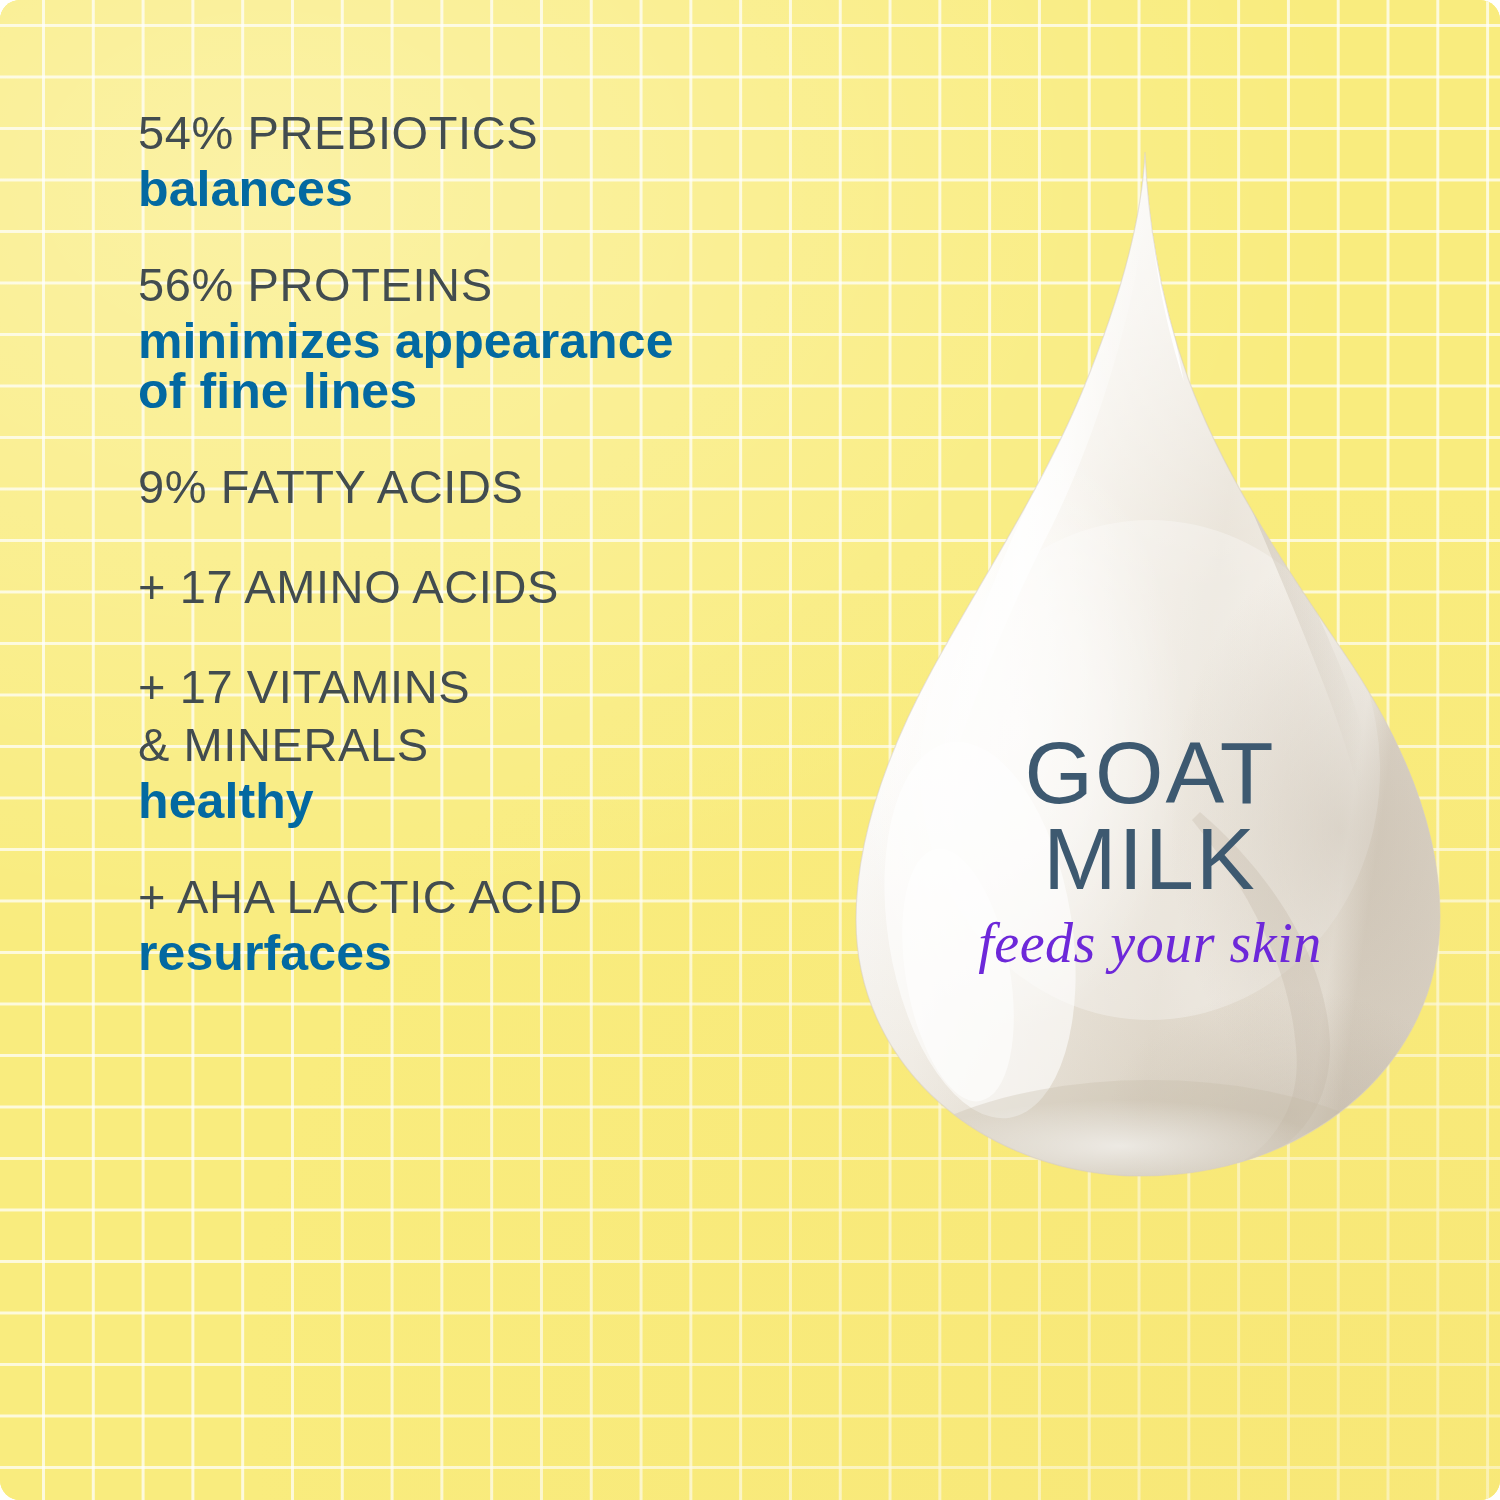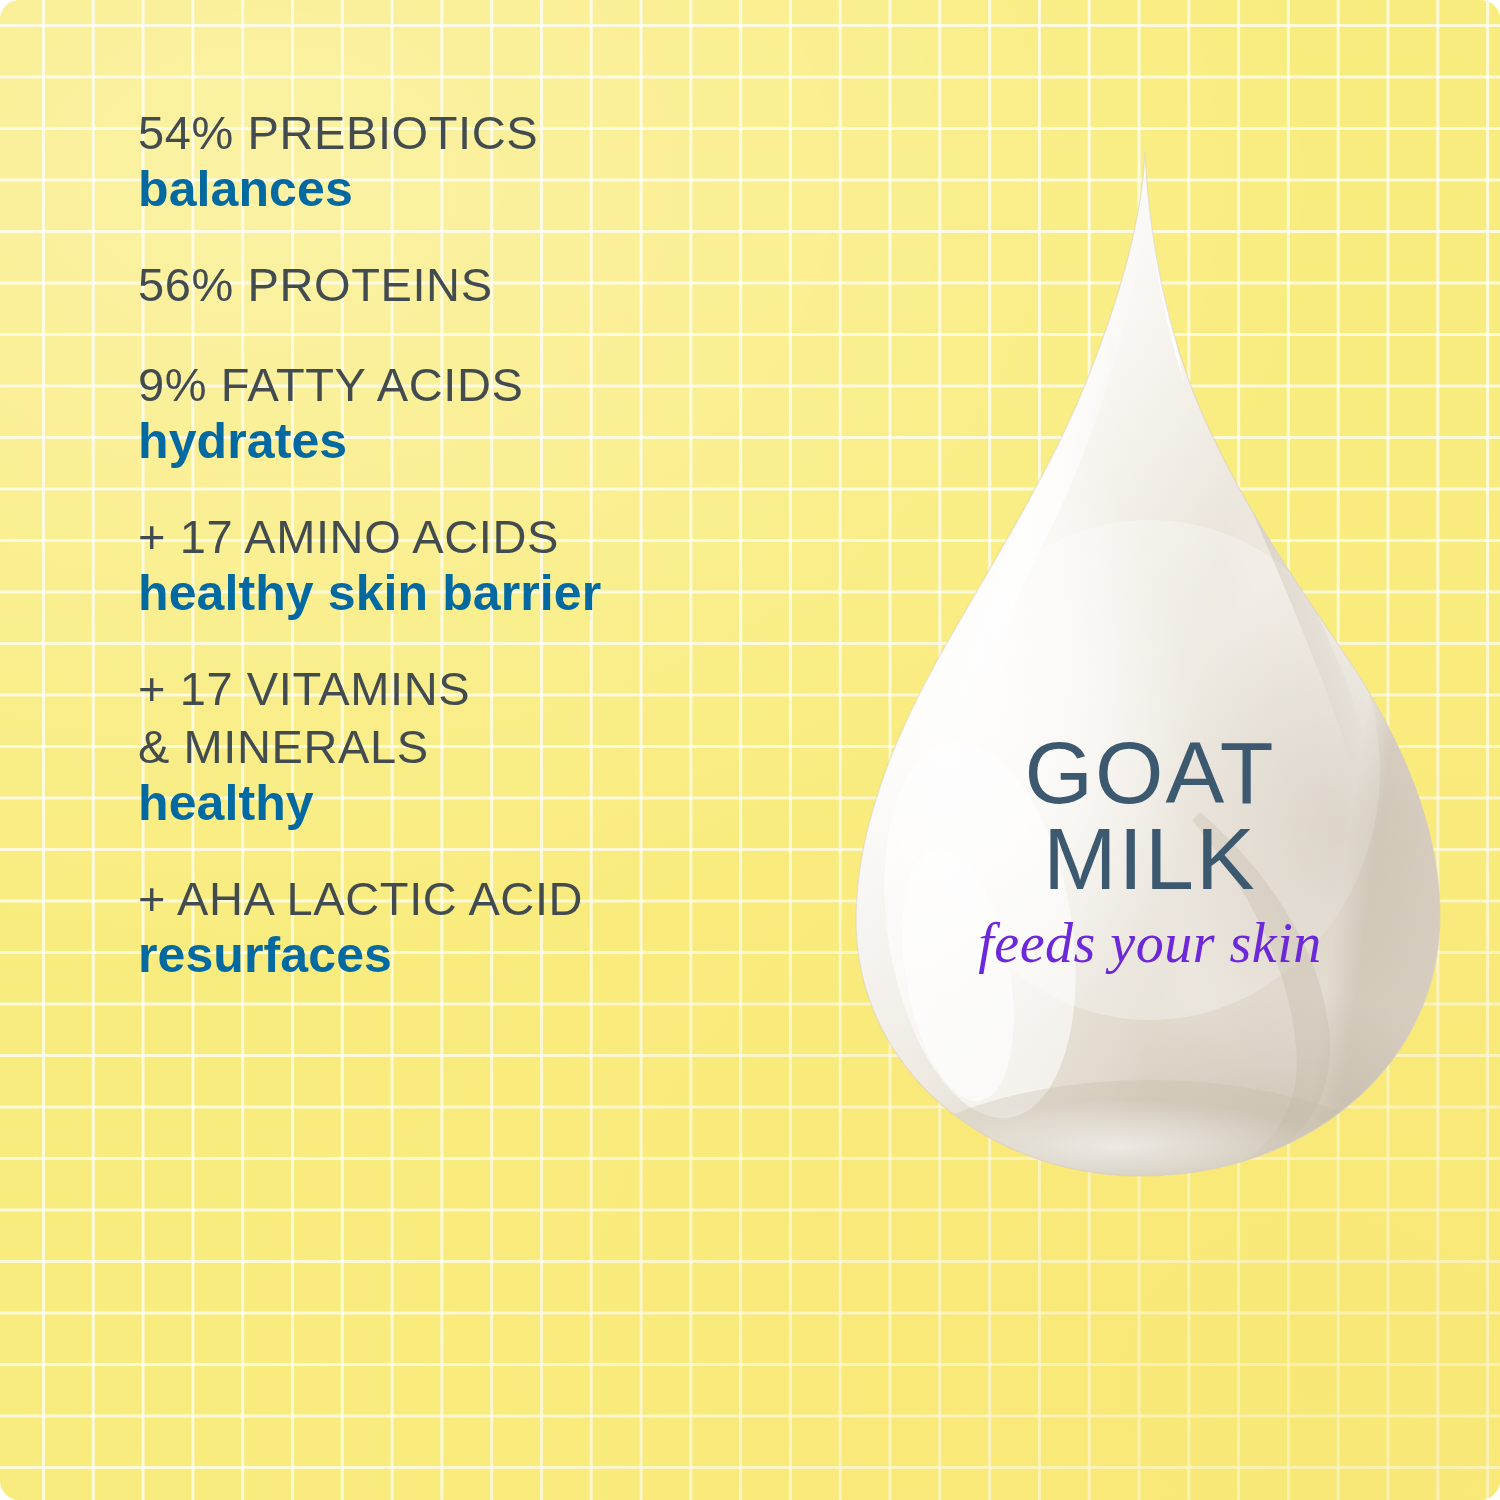--- a/index.html
+++ b/index.html
@@ -124,30 +124,30 @@
 
   <div id="ingredient-list">
 
     <div class="ingredient-item">
       <p class="ing-headline">54% PREBIOTICS</p>
       <p class="ing-sub">balances</p>
     </div>
 
     <div class="ingredient-item">
       <p class="ing-headline">56% PROTEINS</p>
+      <p class="ing-sub">minimizes appearance
+of fine lines</p>
     </div>
 
     <div class="ingredient-item">
       <p class="ing-headline">9% FATTY ACIDS</p>
-      <p class="ing-sub">hydrates</p>
     </div>
 
     <div class="ingredient-item">
       <p class="ing-headline">+ 17 AMINO ACIDS</p>
-      <p class="ing-sub">healthy skin barrier</p>
     </div>
 
     <div class="ingredient-item">
       <p class="ing-headline">+ 17 VITAMINS
 &amp; MINERALS</p>
       <p class="ing-sub">healthy</p>
     </div>
 
     <div class="ingredient-item">
       <p class="ing-headline">+ AHA LACTIC ACID</p>

